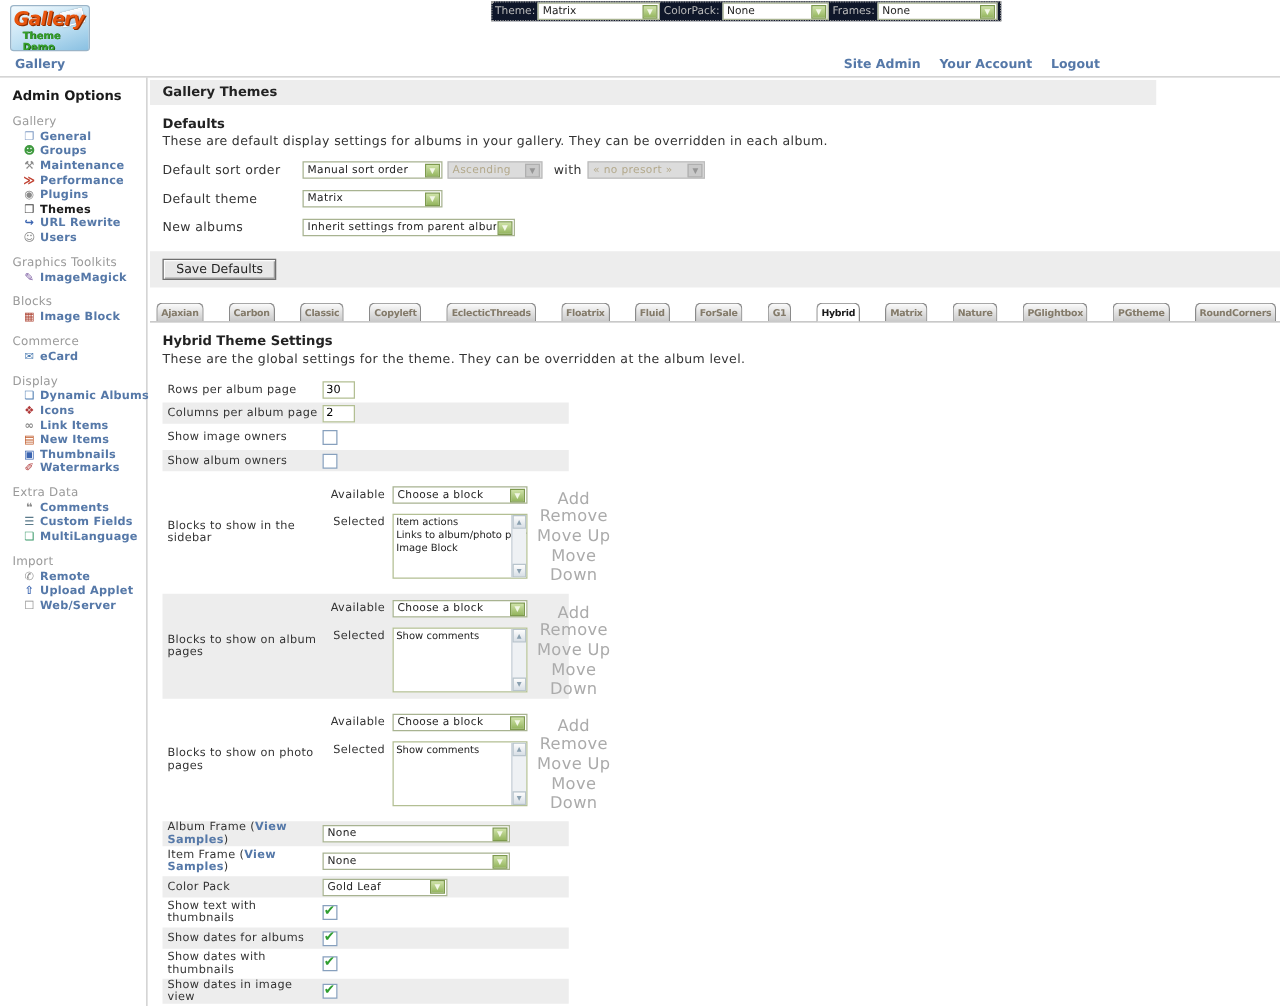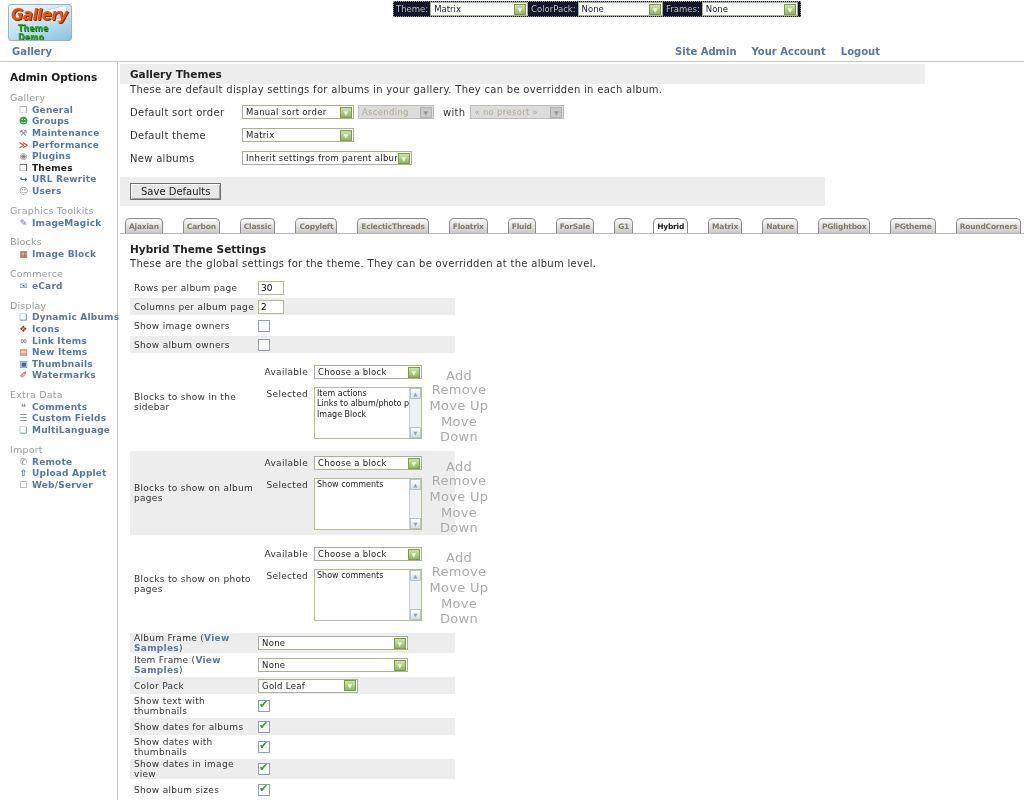--- a/index.html
+++ b/index.html
@@ -54,21 +54,21 @@
   .main { flex:1; padding:2px 0 0 2px; }
   .title-bar { width:805px; background:#ededed; padding:4px 10px; font-weight:bold; font-size:10.5px; color:#222; }
   .sec-head { font-weight:bold; font-size:10.5px; margin:9px 0 3px 10px; color:#222; }
   .sec-desc { margin:0 0 10px 10px; letter-spacing:0.3px; }
 
   .drow { display:flex; align-items:center; margin:0 0 9px 10px; letter-spacing:0.3px; }
   .dlabel { width:112px; }
   .with { margin:0 5px; }
   .slot { display:inline-flex; margin-right:4px; }
 
-  .savebar { width:705px; background:#ededed; padding:6px 10px; margin-top:12px; }
+  .savebar { width:905px; background:#ededed; padding:6px 10px; margin-top:12px; }
   .btn { font-family:inherit; font-size:10px; color:#222; background:#e7e7e7; border:1px solid #6f6f6f;
          box-shadow:inset 1px 1px 0 #fdfdfd, inset -1px -1px 0 #a0a0a0; padding:2px 10px; cursor:pointer; }
 
   .tabstrip { width:904px; margin-top:12px; padding-left:5px; display:flex; align-items:flex-end; gap:20px;
               border-bottom:1px solid #b8b8b8; overflow:hidden; white-space:nowrap; }
   .tab { background:linear-gradient(#fbfbfb,#c9c9c9); border:1px solid #8a8a8a; border-bottom:none;
          border-radius:5px 5px 0 0; padding:3px 3px 2px; font-weight:bold; font-size:7.5px;
          letter-spacing:-0.2px; color:#837a69; cursor:pointer; flex-shrink:0; }
   .tab.active { background:#fff; color:#1a1a1a; padding-bottom:3px; margin-bottom:-1px; }
 
@@ -242,20 +242,21 @@
         <div class="sb-item">
           <span class="sb-icon" style="color: rgb(138, 138, 138);">☐</span>
           <span>Web/Server</span>
         </div>
       </div>
   </div>
 
   <div class="main">
     <div class="title-bar">Gallery Themes</div>
 
+    <div class="sec-head">Defaults</div>
     <div class="sec-desc">These are default display settings for albums in your gallery. They can be overridden in each album.</div>
 
     <div class="drow">
       <span class="dlabel">Default sort order</span>
       <span class="slot">
           <span class="gselect" style="width: 112px;">
             <span class="sel-text">Manual sort order</span>
             <span class="sel-arrow">▼</span>
           </span>
         </span>

